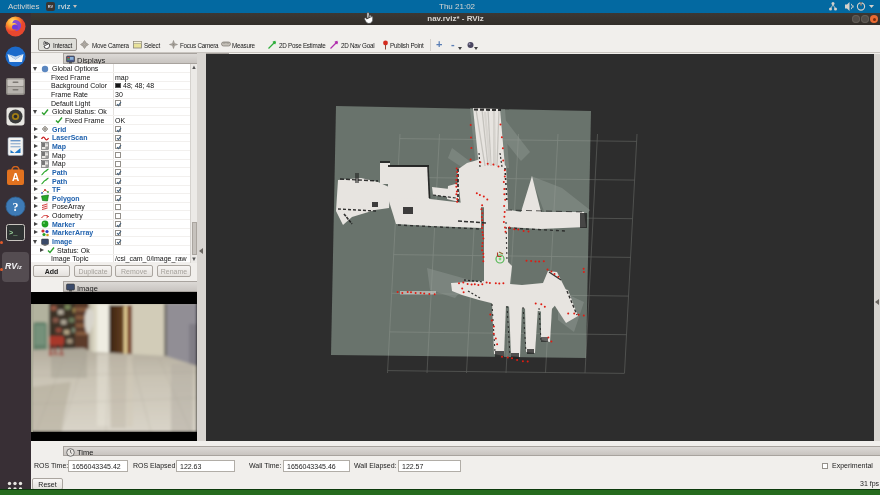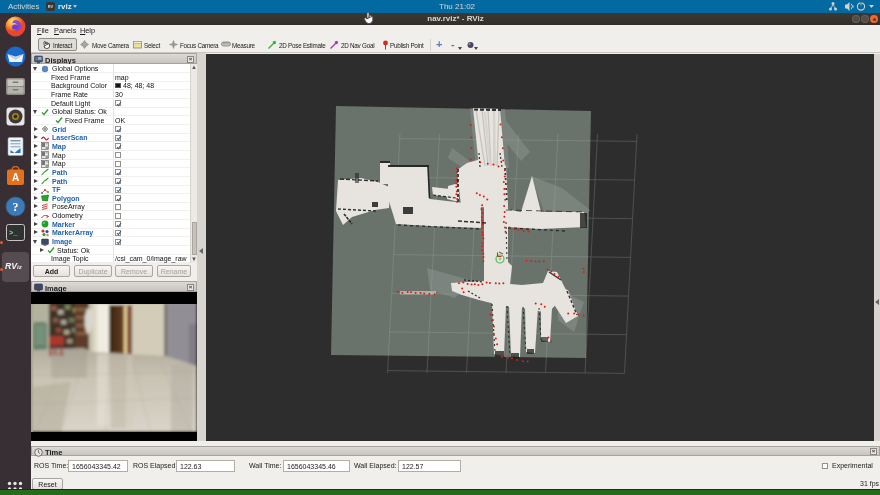--- a/index.html
+++ b/index.html
@@ -16,21 +16,21 @@
   
   #win { left:31px; top:13px; width:849px; height:482px; background:#f1efec; }
   #titlebar { left:0; top:0; width:849px; height:12px; background:linear-gradient(#3c3834,#322e2a); }
   #titlebar .txt { position:absolute; width:100%; text-align:center; top:1px; font-size:8px; font-weight:bold; color:#d8d5d1; }
   .wbtn { position:absolute; top:2px; width:8px; height:8px; border-radius:50%; }
   #menubar { left:0; top:12px; width:849px; height:12px; background:#f1efec; font-size:7.3px; color:#1a1a1a; }
   #menubar span { position:absolute; top:1px; }
   #toolbar { left:0; top:24px; width:849px; height:16px; background:#f1efec; border-bottom:1px solid #c9c5c0; font-size:6.3px; letter-spacing:-0.25px; color:#1a1a1a; }
   .tbtxt { position:absolute; top:5px; }
   
-  .ptitle { position:absolute; background:linear-gradient(#dcd9d6,#c8c4c0); border:1px solid #a8a39e; font-size:7.5px; font-weight:bold; color:#1a1a1a; }
+  .ptitle { position:absolute; background:linear-gradient(#dcd9d6,#c8c4c0); border:1px solid #a8a39e; font-size:7.5px; font-weight:normal; color:#1a1a1a;margin-left:32px; }
   .closex { position:absolute; width:7px; height:7px; border:1px solid #8a8580; background:#e8e5e2; font-size:6px; line-height:5px; text-align:center; color:#333; }
   #tree { left:0; top:51px; width:166px; height:199px; background:#fff; overflow:hidden; }
   .trow { position:absolute; left:0; width:159px; height:9px; font-size:7px; color:#111; border-bottom:1px solid #f2f0ee; }
   .trow .nm { position:absolute; top:1px; }
   .trow .val { position:absolute; left:84px; top:1px; }
   .blue { color:#2062ae; font-weight:bold; }
   .arr-r { position:absolute; top:2px; width:0; height:0; border-left:4px solid #444; border-top:2.5px solid transparent; border-bottom:2.5px solid transparent; }
   .arr-d { position:absolute; top:3px; width:0; height:0; border-top:4px solid #444; border-left:2.5px solid transparent; border-right:2.5px solid transparent; }
   .cbx { position:absolute; left:84px; top:1.5px; width:6px; height:6px; background:#fff; border:1px solid #94908a; }
   .colsep { position:absolute; left:82px; top:0; width:1px; height:199px; background:#e4e1de; }
@@ -44,21 +44,21 @@
   .field { position:absolute; top:19px; height:12px; background:#fff; border:1px solid #b1ada7; font-size:7px; color:#222; padding:1.5px 0 0 3px; }
   .flabel { position:absolute; top:21px; font-size:7px; color:#222; }
 </style>
 </head>
 <body>
 <div id="screen">
 
   <div id="topbar" class="abs">
     <span class="t" style="left:8px;">Activities</span>
     <span class="abs" style="left:46px; top:2px; width:9px; height:9px; background:#3a3531; border-radius:2px; font-size:4px; color:#cfd8e8; text-align:center; line-height:9px; font-weight:bold;">RV</span>
-    <span class="t" style="left:58px; font-weight:bold; color:#e8e5e1;">rviz</span>
+    <span class="t" style="left:58px; font-weight:normal; color:#e8e5e1;">rviz</span>
     <span class="abs" style="left:73px; top:5px; width:0; height:0; border-top:3px solid #c2beb9; border-left:2.5px solid transparent; border-right:2.5px solid transparent;"></span>
     <span class="t" style="left:439px; font-weight:normal; color:#dad7d2;">Thu 21:02</span>
 
     <svg class="abs" style="left:828px; top:1px;" width="48" height="11" viewBox="0 0 48 11">
       <g fill="#d5d1cc" stroke="none">
         <circle cx="5" cy="2.5" r="1.5"></circle>
           <circle cx="2.5" cy="8" r="1.5"></circle>
           <circle cx="7.5" cy="8" r="1.5"></circle>
         <path d="M5 3.5 L3 7 M5 3.5 L7 7" stroke="#d5d1cc" stroke-width="0.8"></path>
         <path d="M17 3.5 h2 l2.5-2.5 v9 L19 7.5 h-2 z"></path>
@@ -157,25 +157,20 @@
   </div>
 
   <div id="win" class="abs">
     <div id="titlebar" class="abs">
       <span class="txt">nav.rviz* - RViz</span>
       <span class="wbtn" style="left:821px; background:#514c47; box-shadow:inset 0 0 0 1px #625d57;"></span>
       <span class="wbtn" style="left:830px; background:#514c47; box-shadow:inset 0 0 0 1px #625d57;"></span>
       <span class="wbtn" style="left:839px; background:#ea6a32;">
           <span class="abs" style="left:2.5px; top:2.5px; width:3px; height:3px; border-radius:50%; background:#7c2d10;"></span>
         </span>
-    </div>
-    <div id="menubar" class="abs">
-      <span style="left:6px;"><u>F</u>ile</span>
-      <span style="left:23px;"><u>P</u>anels</span>
-      <span style="left:49px;"><u>H</u>elp</span>
     </div>
     <div id="toolbar" class="abs">
 
       <span class="abs" style="left:7px; top:1px; width:39px; height:13px; background:#deded9; border:1px solid #908b85; border-radius:2px;"></span>
       <svg class="abs" style="left:11px; top:3px;" width="9" height="9" viewBox="0 0 9 9">
           <path d="M2 5 V2.2 a0.7 0.7 0 0 1 1.4 0 V4 M3.4 3 a0.7 0.7 0 0 1 1.4 0 v1 M4.8 3.4 a0.7 0.7 0 0 1 1.4 0 v1 M6.2 4 a0.7 0.7 0 0 1 1.3 0 V6 a2.5 2.5 0 0 1 -2.5 2.5 H4.5 A2.5 2.5 0 0 1 2 6 Z" fill="#fff" stroke="#3a3a3a" stroke-width="0.9"></path>
         </svg>
       <span class="tbtxt" style="left:22px;">Interact</span>
       <svg class="abs" style="left:49px; top:3px;" width="9" height="9" viewBox="0 0 9 9">
           <path d="M4.5 0.5 L6 2.5 H5.2 V3.8 H6.5 V3 L8.5 4.5 L6.5 6 V5.2 H5.2 V6.5 H6 L4.5 8.5 L3 6.5 H3.8 V5.2 H2.5 V6 L0.5 4.5 L2.5 3 V3.8 H3.8 V2.5 H3 Z" fill="#b5b0a8" stroke="#7a756e" stroke-width="0.5"></path>

